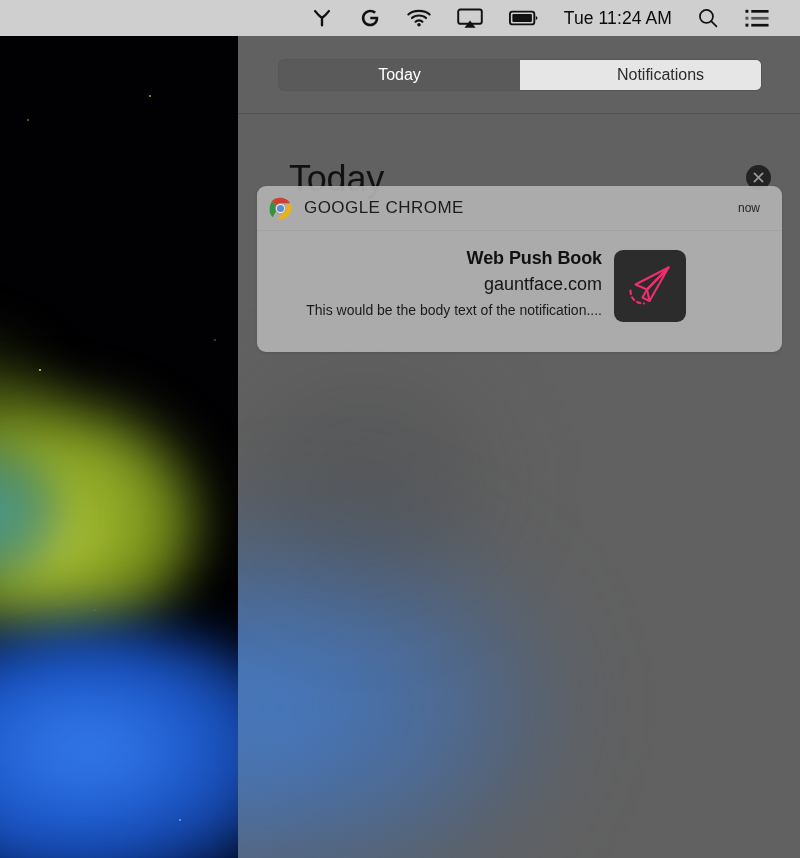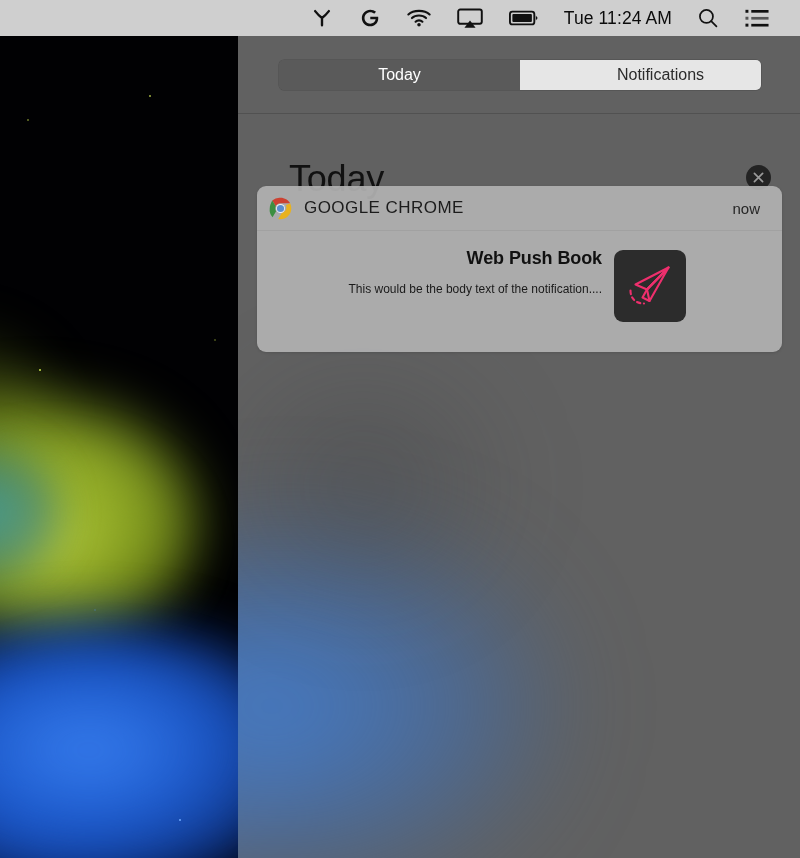--- a/index.html
+++ b/index.html
@@ -295,21 +295,21 @@
     flex: 0 0 auto;
     margin-right: 12px;
   }
   #app-name {
     font-size: 17px;
     color: #1c1c1c;
     letter-spacing: 0.45px;
     flex: 1 1 auto;
   }
   #notif-time {
-    font-size: 15px;
+    font-size: 12px;
     color: #262626;
   }
   #notif-body {
     position: relative;
     display: flex;
     padding: 15px 20px 22px 27px;
     min-height: 121px;
     text-align: right;
   }
   #notif-text {
@@ -323,23 +323,23 @@
     color: #111111;
     line-height: 25px;
     letter-spacing: -0.1px;
   }
   #notif-site {
     font-size: 18px;
     color: #151515;
     line-height: 26px;
   }
   #notif-msg {
-    font-size: 12px;
+    font-size: 14px;
     color: #1a1a1a;
-    line-height: 36px;
+    line-height: 26px;
   }
   #notif-image {
     flex: 0 0 auto;
     width: 72px; height: 72px;
     border-radius: 9px;
     background: #2c2c2c;
     display: flex;
     align-items: center;
     justify-content: center;
     align-self: flex-start;
@@ -399,20 +399,21 @@
             <circle cx="24" cy="24" r="9.3" fill="#f3f3f3"></circle>
             <circle cx="24" cy="24" r="7.5" fill="#5a8ed0"></circle>
           </svg>
           <div id="app-name">GOOGLE CHROME</div>
           <div id="notif-time">now</div>
         </div>
 
         <div id="notif-body">
           <div id="notif-text">
             <div id="notif-title">Web Push Book</div>
+            <div id="notif-site">gauntface.com</div>
             <div id="notif-msg">This would be the body text of the notification....</div>
           </div>
           <div id="notif-image">
             <svg width="54" height="54" viewBox="0 0 54 54">
               <g stroke="#ee2f6d" stroke-width="2.1" fill="none" stroke-linejoin="round" stroke-linecap="round">
                 <path d="M45.5 8.5 L12.5 25.5 L24 30.5 Z"></path>
                 <path d="M45.5 8.5 L24 30.5 L26.5 42 Z"></path>
                 <path d="M45.5 8.5 L24 30.5"></path>
                 <path d="M24 30.5 L19.5 38.5 L26.5 42"></path>
               </g>

